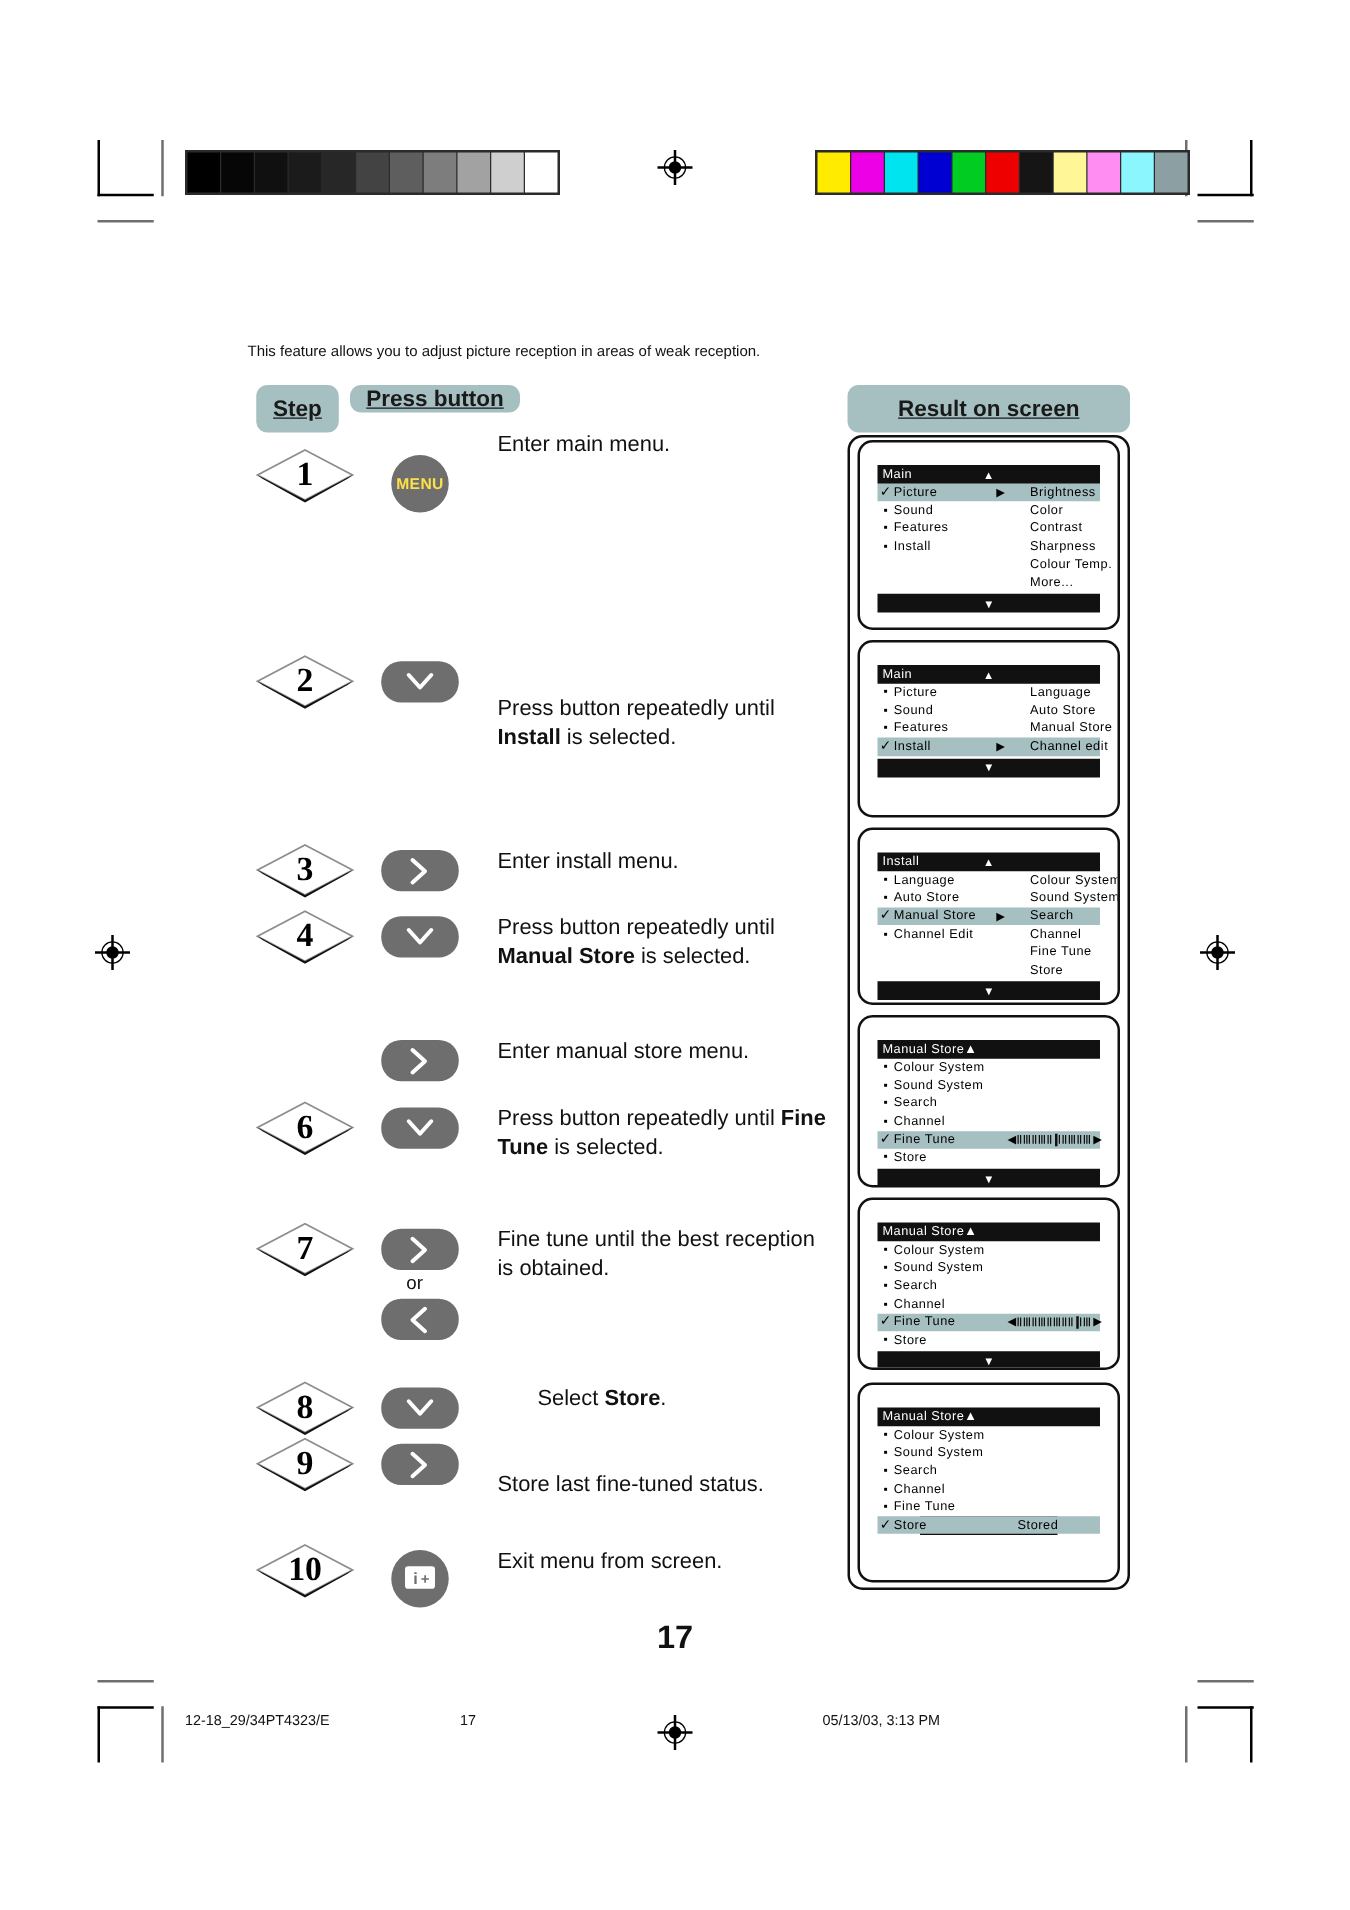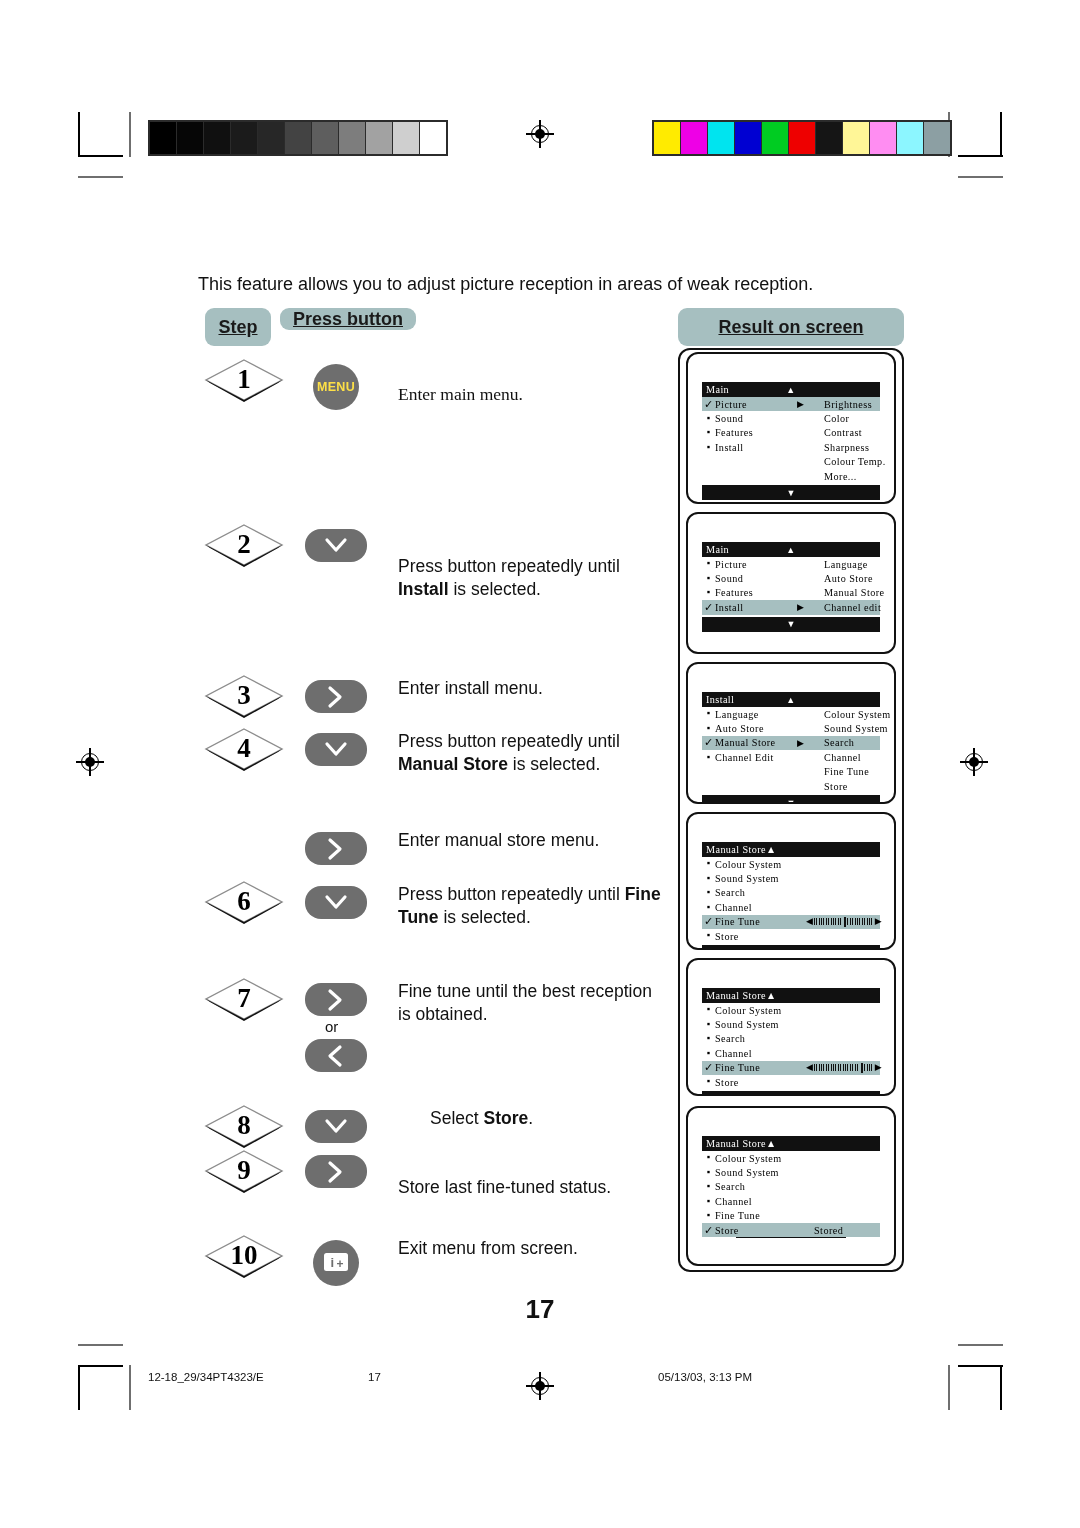--- a/index.html
+++ b/index.html
@@ -23,21 +23,21 @@
   .barstrip span:last-child{margin-right:0;}
 
   
   .page{position:absolute;left:0;top:0;width:1080px;height:1528px;}
 
   .title-bar{position:absolute;left:196px;top:224px;width:714px;height:38px;
      background:#1a1a1a;color:#fff;display:flex;align-items:center;justify-content:center;}
   .title-bar .t{font-weight:bold;font-size:23px;letter-spacing:.6px;}
   .title-bar .t .sc{font-size:18px;}
 
-  .intro{position:absolute;left:198px;top:274px;width:720px;font-size:18px;color:#111;}
+  .intro{position:absolute;left:198px;top:274px;width:720px;font-size:12px;color:#111;}
 
   .pill{position:absolute;background:#a6bfc0;border-radius:9px;
      display:flex;align-items:center;justify-content:center;
      font-weight:bold;font-size:18px;color:#1a1a1a;text-decoration:underline;}
   #pill-step{left:205px;top:308px;width:66px;height:38px;}
   #pill-press{left:280px;top:308px;width:136px;height:22px;}
   #pill-result{left:678px;top:308px;width:226px;height:38px;}
   .diamond{position:absolute;width:82px;height:46px;}
   .diamond svg{display:block;}
   .diamond .num{position:absolute;left:0;top:0;width:82px;height:46px;
@@ -56,22 +56,22 @@
   .desc{position:absolute;font-size:17.5px;line-height:1.32;color:#111;width:270px;}
   .desc b{font-weight:bold;}
 
   
   .result-frame{position:absolute;left:678px;top:348px;width:226px;height:924px;
      border:2.2px solid #111;border-radius:12px;background:#fff;box-sizing:border-box;}
 
   .tvscreen{position:absolute;border:2.2px solid #111;border-radius:12px;
      background:#fff;box-sizing:border-box;overflow:hidden;}
 
-  .osd{position:absolute;left:14px;right:14px;top:28px;
-     font-family:Liberation Serif, serif;font-size:10.2px;}
+  .osd{position:absolute;left:14px;right:14px;top:18px;
+     font-family:Liberation Sans, sans-serif;font-size:10.2px;}
   .osd .hdr{background:#111;color:#fff;height:15px;display:flex;align-items:center;
      padding:0 4px;box-sizing:border-box;letter-spacing:.4px;position:relative;}
   .osd .hdr .ttl{white-space:pre;}
   .osd .hdr .up{position:absolute;left:0;right:0;text-align:center;font-size:9px;}
   .osd .rows{}
   .osd .row{height:14.4px;display:flex;align-items:center;position:relative;}
   .osd .row.hl{background:#a6bfc0;}
   .osd .mark{width:13px;text-align:center;font-size:9.5px;line-height:1;}
   .osd .mark.tick{font-size:11px;}
   .osd .lbl{white-space:pre;letter-spacing:.45px;}
@@ -179,21 +179,21 @@
 
   <div id="steps-layer">
       <div class="diamond" style="left: 203px; top: 357px;">
         <svg width="82" height="46" viewBox="0 0 82 46">
           <path d="M41 3 L79 23 L41 43 L3 23 Z" fill="#ffffff" stroke="#8d8d8d" stroke-width="1.4"></path>
           <path d="M3 23 L41 43 L79 23 L75 26 L41 45 L7 26 Z" fill="#111111"></path>
         </svg>
         <div class="num">1</div>
       </div>
       <div class="btn-round" style="left: 313px; top: 364px;">MENU</div>
-      <div class="desc" style="left: 398px; top: 383px; font-family: Liberation Serif, serif;"><span>Enter main menu.</span></div>
+      <div class="desc" style="left: 398px; top: 344px;"><span>Enter main menu.</span></div>
       <div class="diamond" style="left: 203px; top: 522px;">
         <svg width="82" height="46" viewBox="0 0 82 46">
           <path d="M41 3 L79 23 L41 43 L3 23 Z" fill="#ffffff" stroke="#8d8d8d" stroke-width="1.4"></path>
           <path d="M3 23 L41 43 L79 23 L75 26 L41 45 L7 26 Z" fill="#111111"></path>
         </svg>
         <div class="num">2</div>
       </div>
       <div class="btn-pad" style="left: 305px; top: 529px;">
         <span>
           <svg width="30" height="30" viewBox="0 0 30 30">

